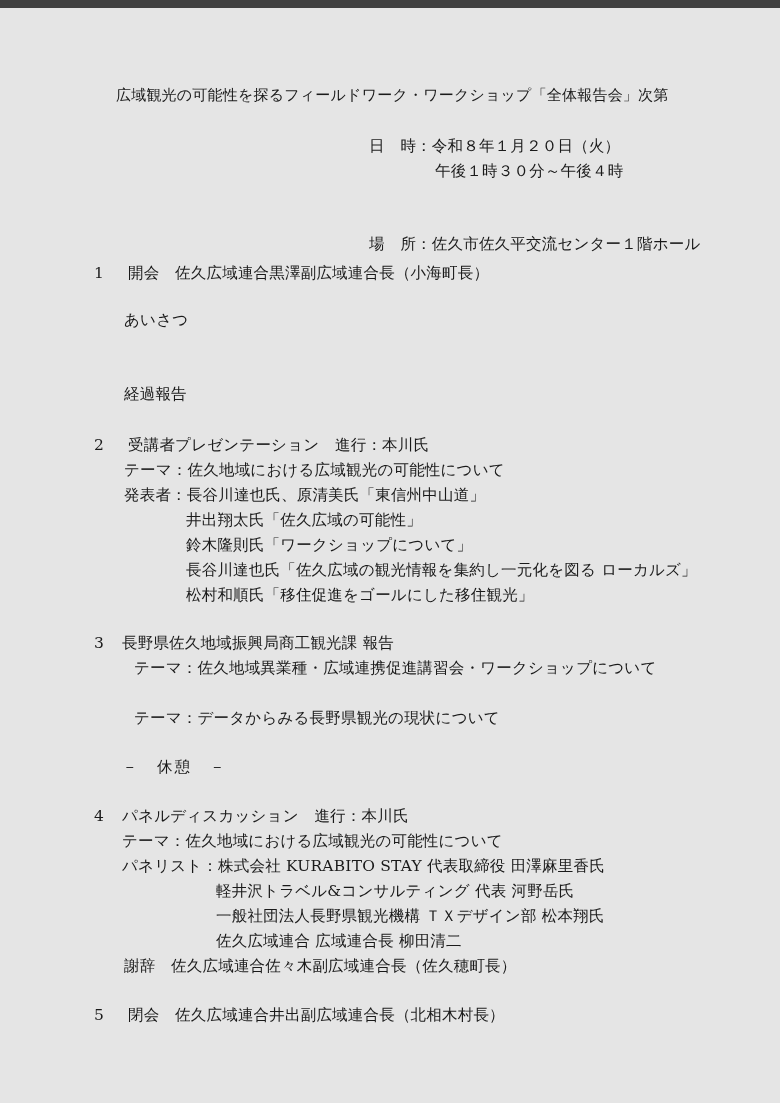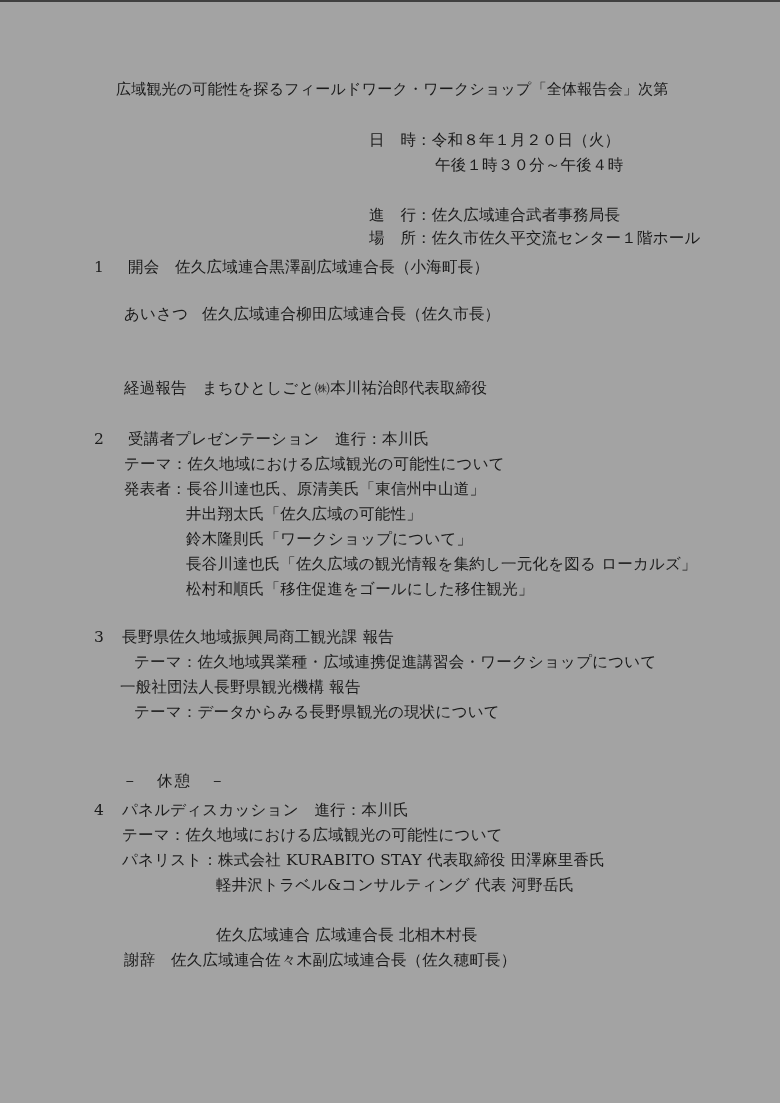--- a/index.html
+++ b/index.html
@@ -1,77 +1,75 @@
 <!DOCTYPE html>
 <html><head>
 <meta charset="utf-8">
 <style>
   html, body { margin:0; padding:0; }
   body {
     width:780px; height:1103px; background:#ffffff; position:relative; overflow:hidden;
     font-family: "DejaVu Serif", "Liberation Serif", serif;
     color:#1a1a1a;
   }
-  .page { position:absolute; left:0; top:0; width:780px; height:1103px; background:#a3a3a3; border-top:2px solid #404040; box-sizing:border-box; }
+  .page { position:absolute; left:0; top:0; width:780px; height:1103px; background:#e5e5e5; border-top:8px solid #404040; box-sizing:border-box; }
   .line { position:absolute; white-space:nowrap; font-size:15.5px; line-height:20px; letter-spacing:0.2px; }
   .title { left:116px; top:77px; font-size:15px; }
   .num { display:inline-block; width:34px; }
 </style>
 </head>
 <body>
 
 <div class="page">
 
   <div class="line title">広域観光の可能性を探るフィールドワーク・ワークショップ「全体報告会」次第</div>
 
   <div class="line" style="left:369px;top:128px;">
     <span>日　時：</span><span>令和８年１月２０日（火）</span>
   </div>
   <div class="line" style="left:435px;top:153px;">午後１時３０分～午後４時</div>
   <div class="line" style="left:369px;top:178px;margin-top:48px;">
     <span>場　所：</span><span>佐久市佐久平交流センター１階ホール</span>
   </div>
-  <div class="line" style="left:369px;top:203px;">
-    <span>進　行：</span><span>佐久広域連合武者事務局長</span>
-  </div>
 
   <div class="line" style="left:94px;top:255px;">
     <span class="num">1</span><span>開会　佐久広域連合黒澤副広域連合長（小海町長）</span>
   </div>
   <div class="line" style="left:124px;top:302px;">あいさつ</div>
-  <div class="line" style="left:202px;top:302px;">佐久広域連合柳田広域連合長（佐久市長）</div>
   <div class="line" style="left:124px;top:376px;">経過報告</div>
-  <div class="line" style="left:202px;top:376px;">まちひとしごと㈱本川祐治郎代表取締役</div>
 
   <div class="line" style="left:94px;top:427px;">
     <span class="num">2</span><span>受講者プレゼンテーション　進行：本川氏</span>
   </div>
   <div class="line" style="left:124px;top:452px;">テーマ：佐久地域における広域観光の可能性について</div>
   <div class="line" style="left:124px;top:477px;">
     <span>発表者：</span><span>長谷川達也氏、原清美氏「東信州中山道」</span>
   </div>
   <div class="line" style="left:186px;top:502px;">井出翔太氏「佐久広域の可能性」</div>
   <div class="line" style="left:186px;top:527px;">鈴木隆則氏「ワークショップについて」</div>
   <div class="line" style="left:186px;top:552px;">長谷川達也氏「佐久広域の観光情報を集約し一元化を図る ローカルズ」</div>
   <div class="line" style="left:186px;top:577px;">松村和順氏「移住促進をゴールにした移住観光」</div>
 
   <div class="line" style="left:94px;top:625px;">
     <span class="num" style="width:28px;">3</span><span>長野県佐久地域振興局商工観光課 報告</span>
   </div>
   <div class="line" style="left:134px;top:650px;">テーマ：佐久地域異業種・広域連携促進講習会・ワークショップについて</div>
-  <div class="line" style="left:120px;top:675px;">一般社団法人長野県観光機構 報告</div>
   <div class="line" style="left:134px;top:700px;">テーマ：データからみる長野県観光の現状について</div>
 
-  <div class="line" style="left:122px;top:769px;letter-spacing:2px;">－　休憩　－</div>
+  <div class="line" style="left:122px;top:749px;letter-spacing:2px;">－　休憩　－</div>
 
   <div class="line" style="left:94px;top:798px;">
     <span class="num" style="width:28px;">4</span><span>パネルディスカッション　進行：本川氏</span>
   </div>
   <div class="line" style="left:122px;top:823px;">テーマ：佐久地域における広域観光の可能性について</div>
   <div class="line" style="left:122px;top:848px;">
     <span>パネリスト：</span><span>株式会社 KURABITO STAY 代表取締役 田澤麻里香氏</span>
   </div>
   <div class="line" style="left:216px;top:873px;">軽井沢トラベル&amp;コンサルティング 代表 河野岳氏</div>
-  <div class="line" style="left:216px;top:923px;">佐久広域連合 広域連合長 北相木村長</div>
+  <div class="line" style="left:216px;top:898px;">一般社団法人長野県観光機構 ＴＸデザイン部 松本翔氏</div>
+  <div class="line" style="left:216px;top:923px;">佐久広域連合 広域連合長 柳田清二</div>
   <div class="line" style="left:124px;top:948px;">謝辞　佐久広域連合佐々木副広域連合長（佐久穂町長）</div>
 
+  <div class="line" style="left:94px;top:997px;">
+    <span class="num">5</span><span>閉会　佐久広域連合井出副広域連合長（北相木村長）</span>
+  </div>
 
 </div>
 
 </body></html>

